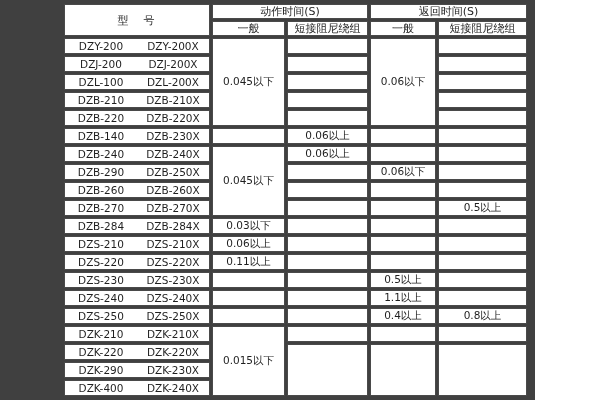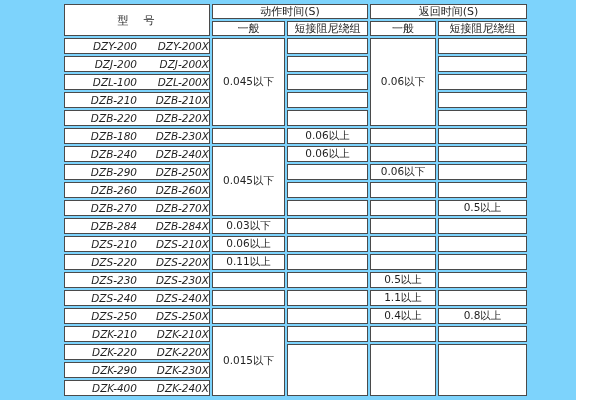--- a/index.html
+++ b/index.html
@@ -3,23 +3,23 @@
 <meta charset="utf-8">
 <style>
   html, body {
     margin: 0;
     padding: 0;
     background: #ffffff;
     font-family: "DejaVu Sans", "Liberation Sans", sans-serif;
   }
   .page {
     position: relative;
-    width: 576px;
+    width: 535px;
     height: 400px;
-    background: #7dd3fc;
+    background: #404040;
     overflow: hidden;
   }
   table.spec {
     position: absolute;
     left: 62px;
     top: 2px;
     border-collapse: separate;
     border-spacing: 2px;
     table-layout: fixed;
   }
@@ -50,22 +50,21 @@
   table.spec tbody td {
     height: 16px;
     font-size: 10.5px;
   }
   td.model-cell {
     padding: 0 10px;
   }
   td.model-cell span {
     display: inline-block;
     width: 50%;
-    text-align: right;
-    font-style: italic;
+    text-align: center;
   }
 </style>
 </head>
 <body>
 
 <div class="page">
   <table class="spec">
     <colgroup>
       <col style="width:146px">
       <col style="width:73px">
@@ -108,21 +107,21 @@
           <td class="model-cell"><span>DZB-210</span><span>DZB-210X</span></td>
           <td class="value-cell"></td>
           <td class="value-cell"></td>
         </tr>
         <tr>
           <td class="model-cell"><span>DZB-220</span><span>DZB-220X</span></td>
           <td class="value-cell"></td>
           <td class="value-cell"></td>
         </tr>
         <tr>
-          <td class="model-cell"><span>DZB-180</span><span>DZB-230X</span></td>
+          <td class="model-cell"><span>DZB-140</span><span>DZB-230X</span></td>
           <td class="value-cell"></td>
           <td class="value-cell">0.06以上</td>
           <td class="value-cell"></td>
           <td class="value-cell"></td>
         </tr>
         <tr>
           <td class="model-cell"><span>DZB-240</span><span>DZB-240X</span></td>
           <td class="value-cell" rowspan="4">0.045以下</td>
           <td class="value-cell">0.06以上</td>
           <td class="value-cell"></td>

